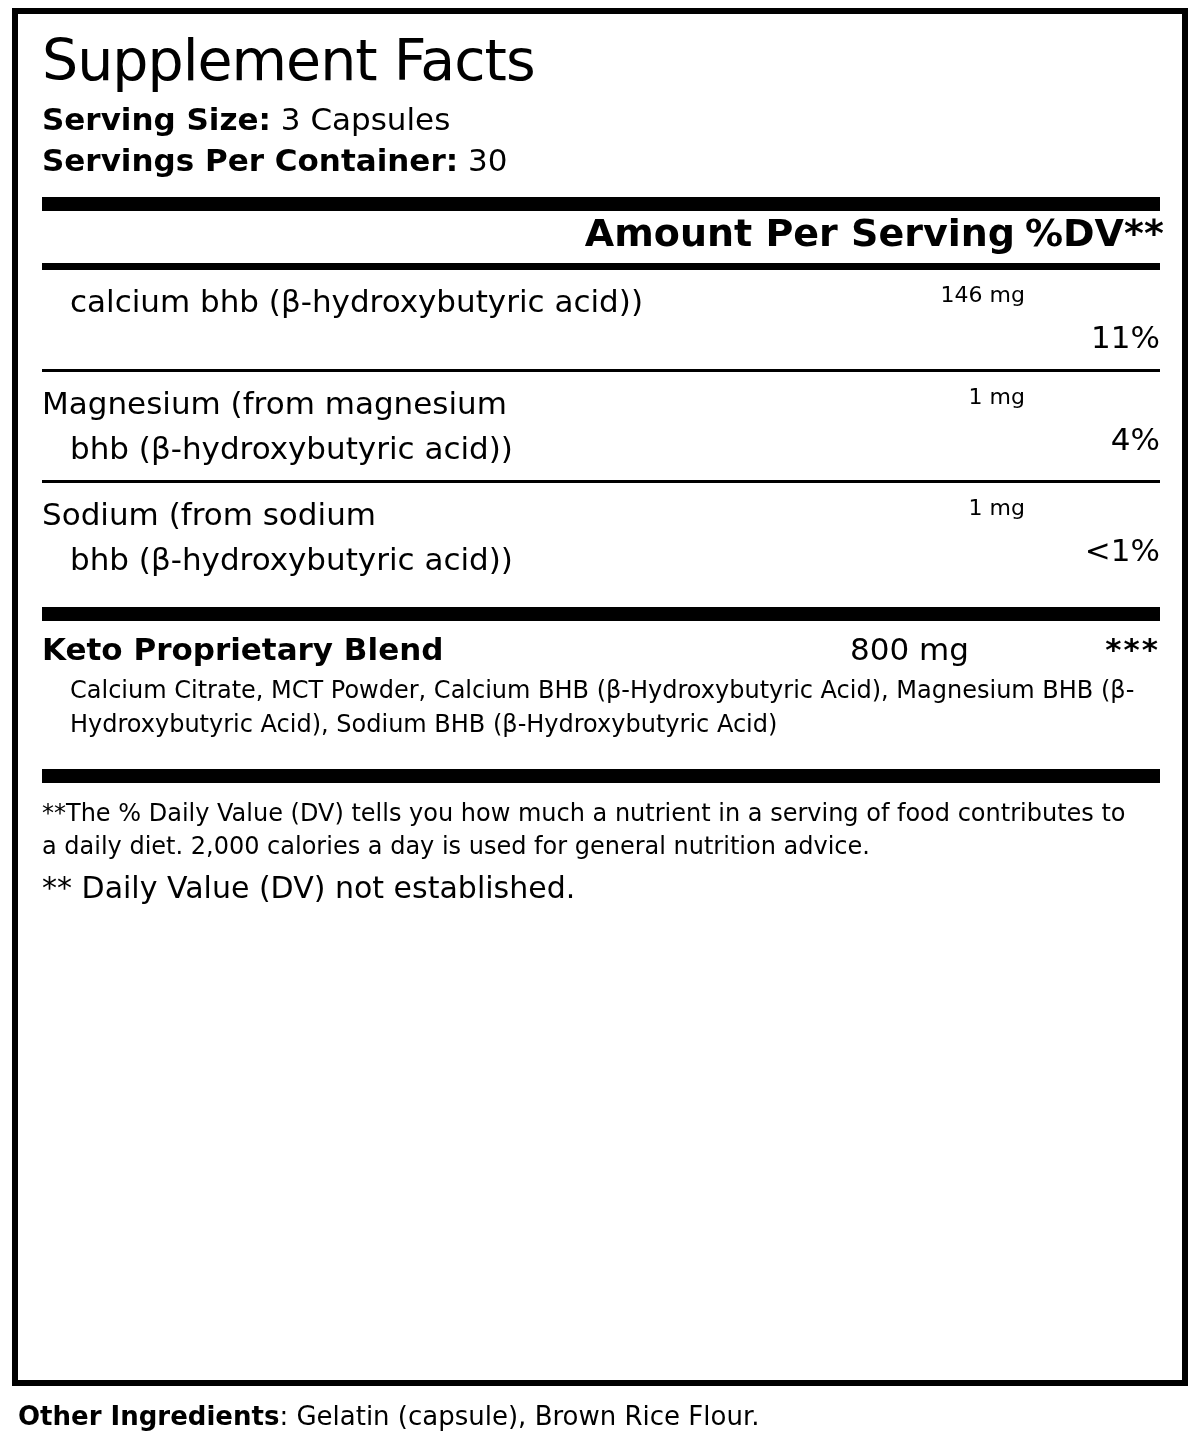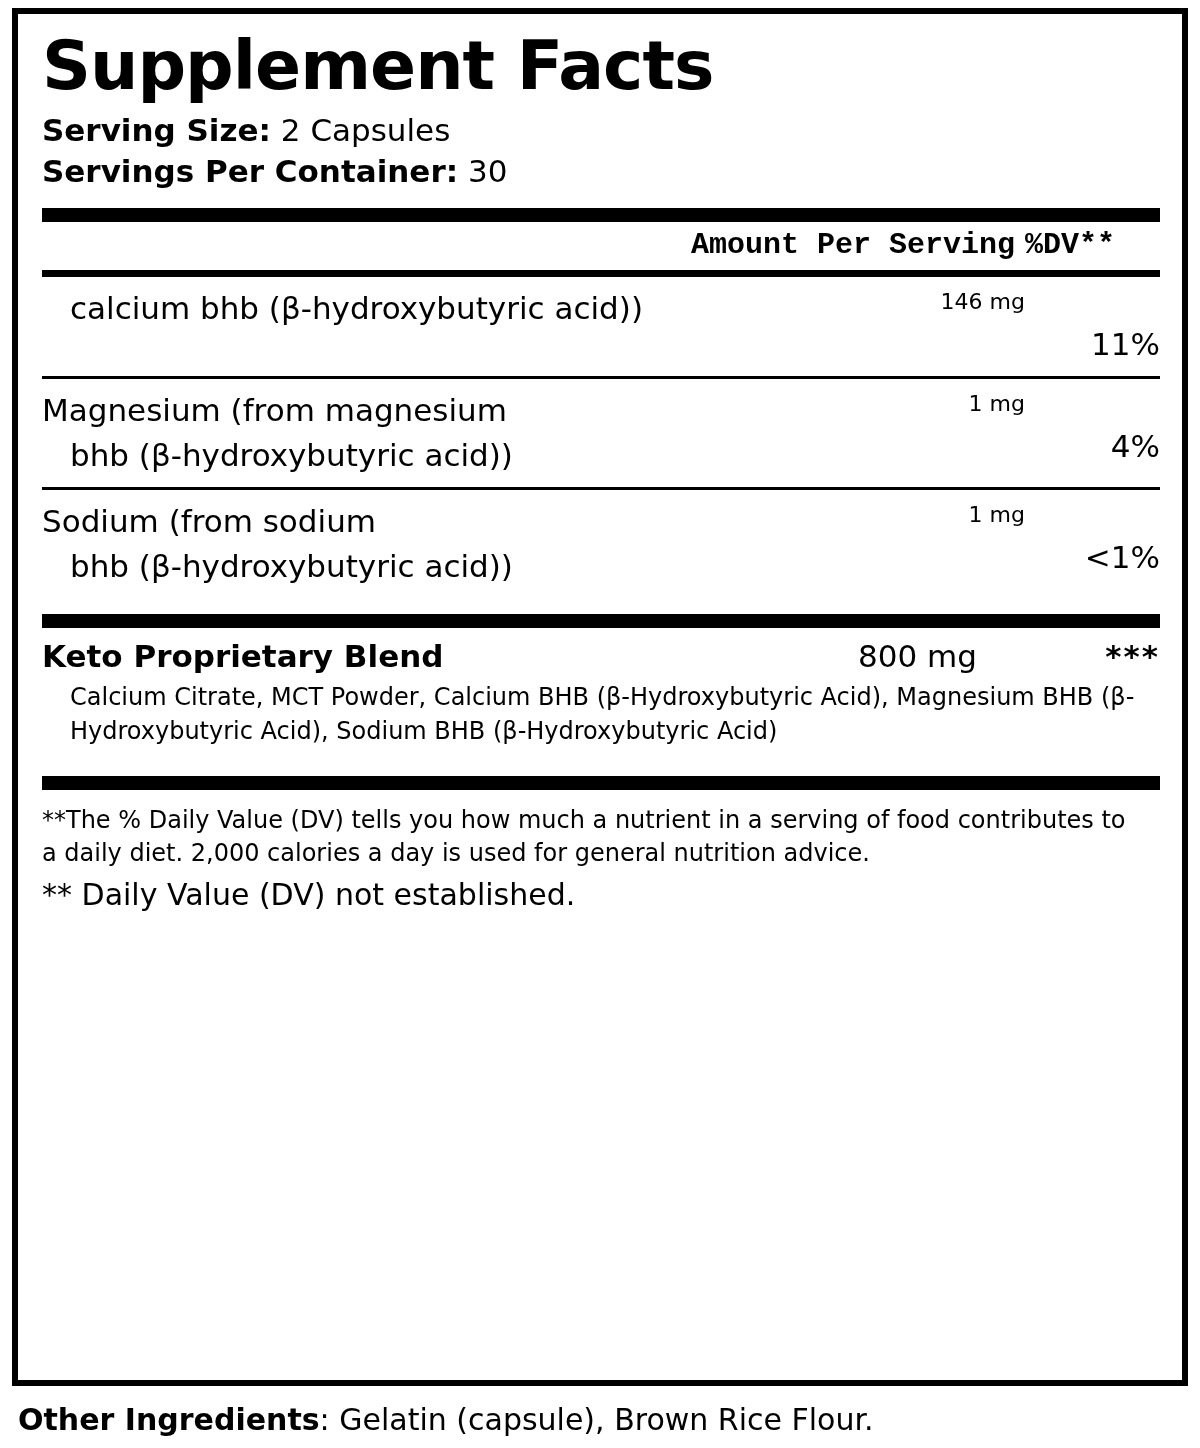--- a/index.html
+++ b/index.html
@@ -26,22 +26,22 @@
   .panel {
     box-sizing: border-box;
     border: 6px solid #000;
     padding: 14px 22px 10px 22px;
     width: 1176px;
     height: 1378px;
     position: relative;
   }
 
   .title {
-    font-size: 68px;
-    font-weight: 700;
+    font-size: 57px;
+    font-weight: 400;
     letter-spacing: -1px;
     line-height: 1.0;
     margin: 4px 0 10px 2px;
     white-space: nowrap;
   }
 
   .serving-line {
     font-size: 31px;
     line-height: 1.33;
     margin-left: 2px;
@@ -94,40 +94,40 @@
     font-size: 31px;
     line-height: 1.45;
     flex: 0 0 auto;
     margin-top: 36px;
   }
 
   .hdr-row {
     display: flex;
     justify-content: flex-end;
     align-items: baseline;
-    padding: 6px 0 8px 0;
-    margin-left: 2px;
-    font-weight: 700;
-    font-size: 30px;
-    font-family: Liberation Mono, monospace;
+    padding: 0 0 8px 0;
+    margin-left: 2px;
+    font-weight: 700;
+    font-size: 38px;
   }
   .hdr-row .hdr-dv {
     width: 135px;
     text-align: left;
   }
   .hdr-row .hdr-amt-label {
     margin-right: 10px;
     white-space: nowrap;
   }
 
   .blend-row {
     display: flex;
     align-items: baseline;
     padding: 10px 0 2px 0;
     margin-left: 2px;
+    gap: 8px;
   }
   .blend-row .bname {
     flex: 1 1 auto;
     font-size: 31px;
     font-weight: 700;
   }
   .blend-row .bamt {
     width: 215px;
     text-align: center;
     font-size: 31px;
@@ -155,39 +155,39 @@
     margin: 14px 0 0 2px;
     padding-right: 14px;
   }
   .footnote2 {
     font-size: 30px;
     line-height: 1.35;
     margin: 6px 0 0 2px;
   }
 
   .other {
-    font-size: 30px;
+    font-size: 26px;
     line-height: 1.3;
     margin: 14px 0 15px 6px;
   }
   .other b {
     font-weight: 700;
   }
 </style>
 </head>
 <body>
 
 <div class="page">
   <div class="panel">
 
     <div class="title">Supplement Facts</div>
 
     <div class="serving-line">
       <b>Serving Size:</b>
-      <span>2 Capsules</span>
+      <span>3 Capsules</span>
     </div>
     <div class="serving-line">
       <b>Servings Per Container:</b>
       <span>30</span>
     </div>
 
     <div class="rule-thick"></div>
 
     <div class="hdr-row">
       <div class="hdr-amt-label">Amount Per Serving</div>

